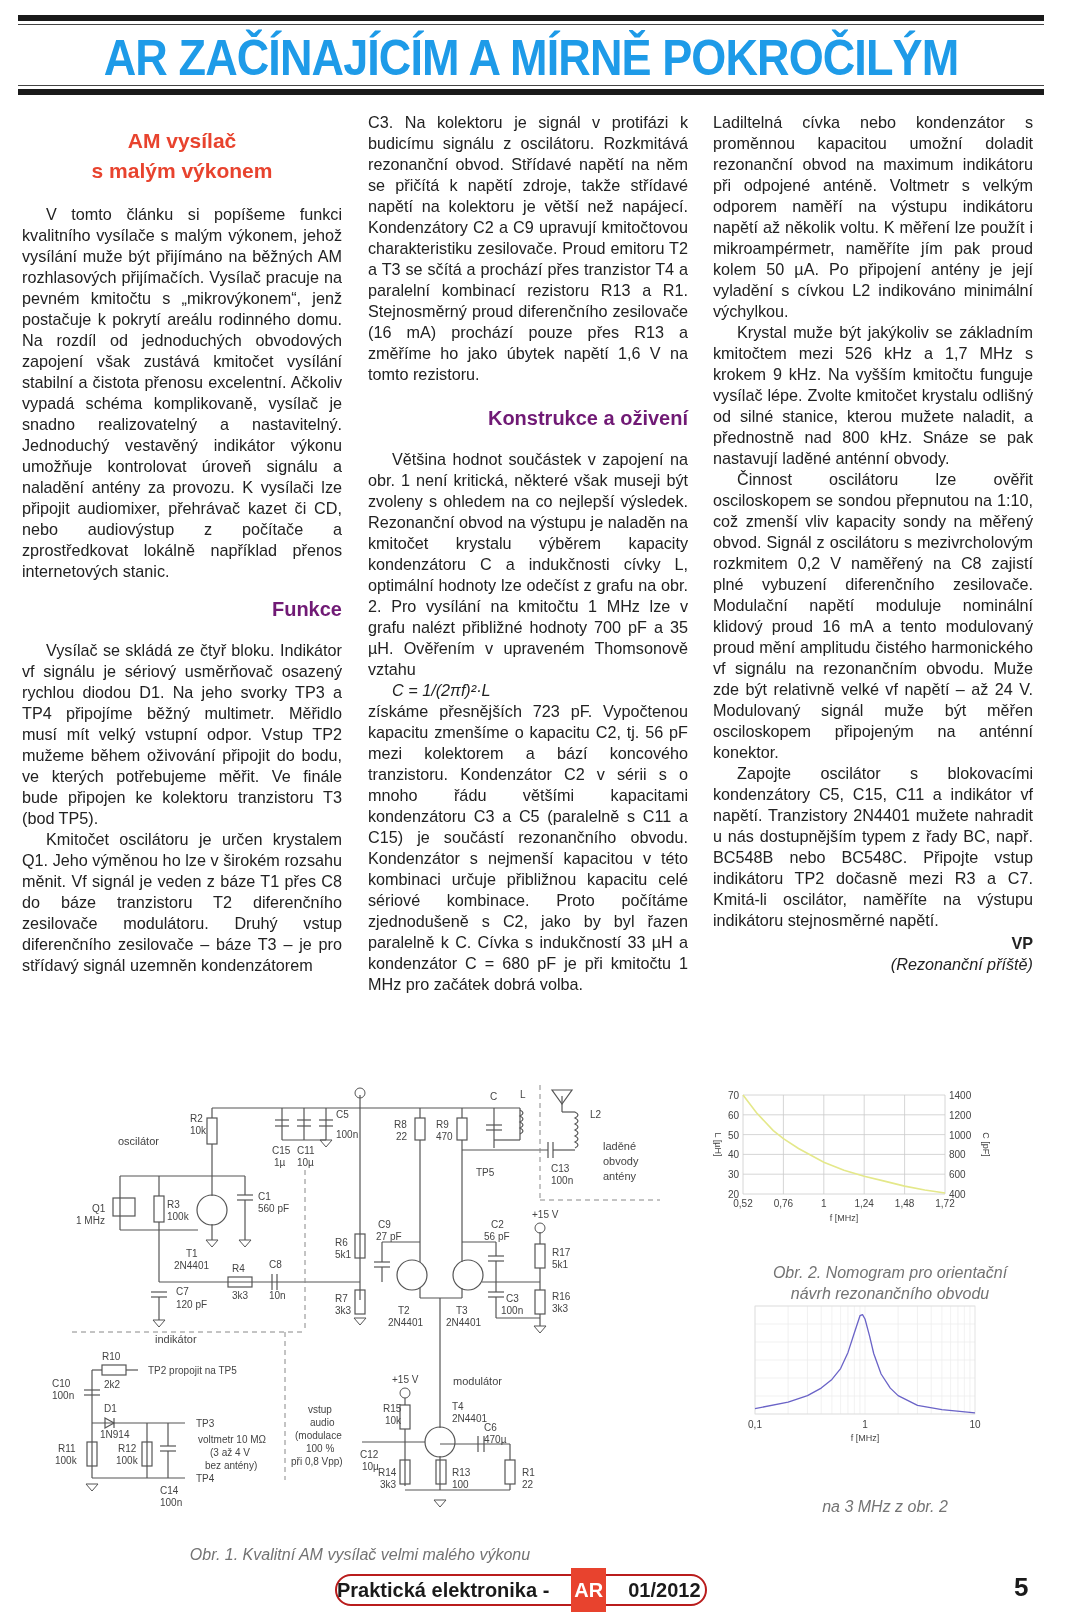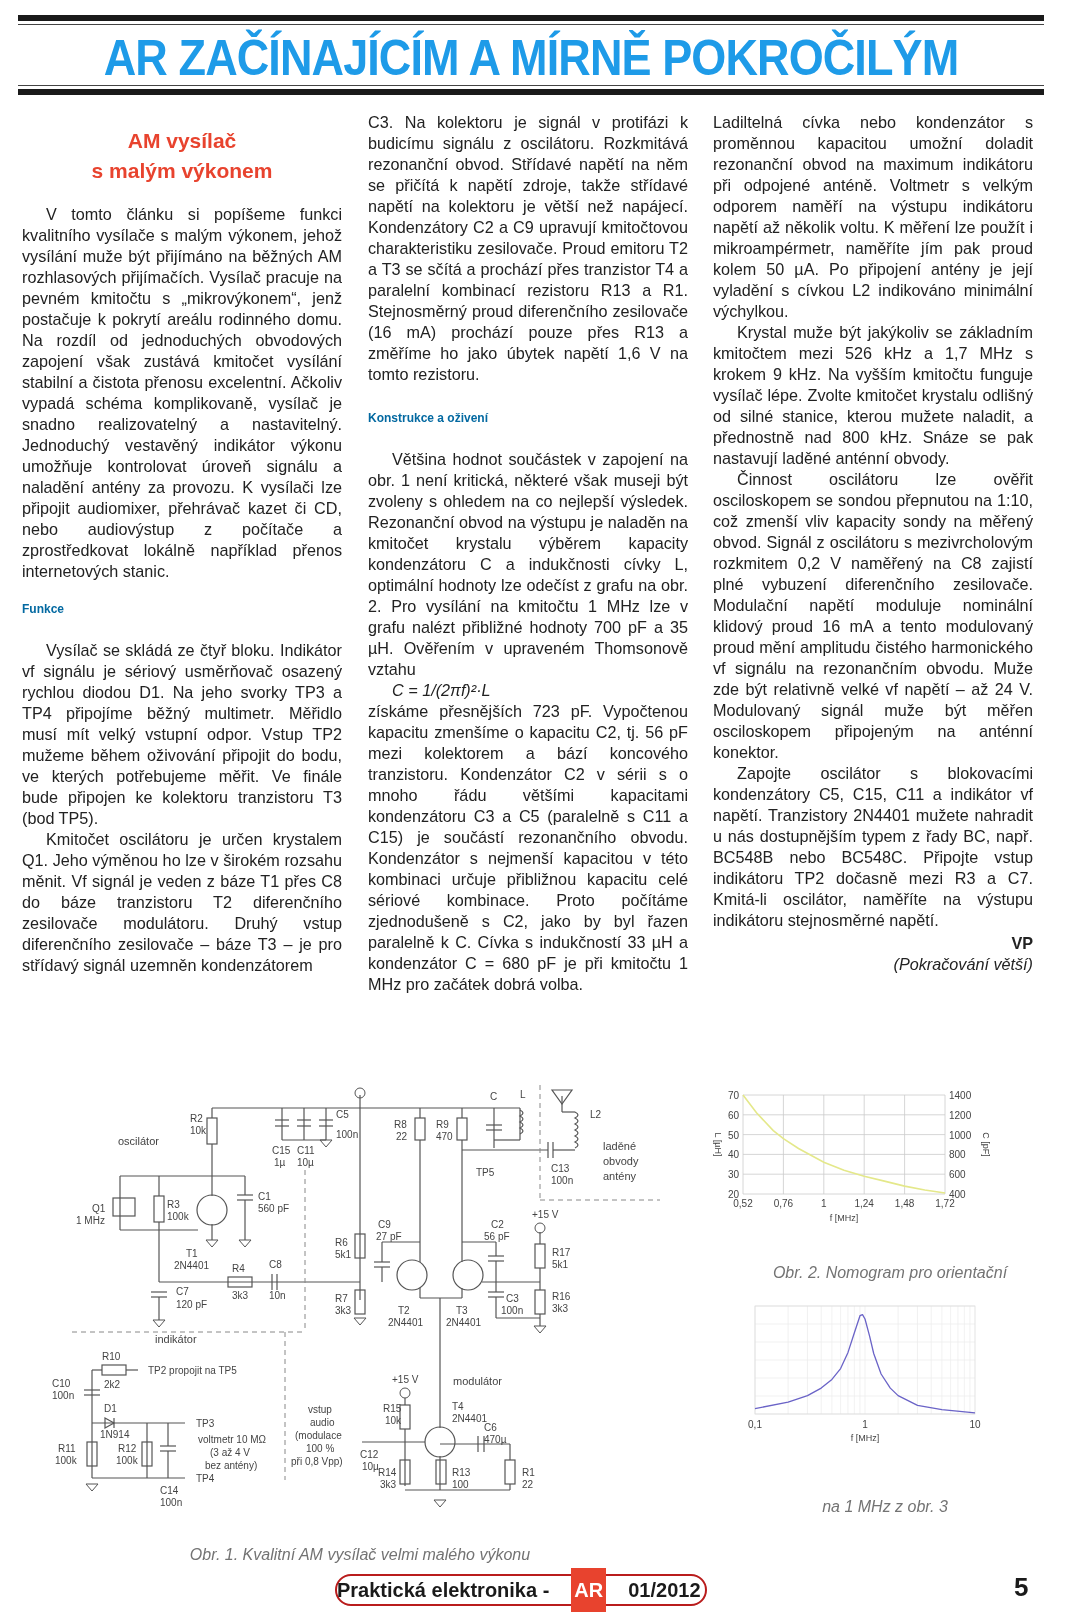--- a/index.html
+++ b/index.html
@@ -16,21 +16,21 @@
     transform: scaleX(0.90); transform-origin: center;
   }
 
   .col { position: absolute; top: 112px; width: 320px; font-size: 16.2px; line-height: 21px; text-align: justify; }
   .col1 { left: 22px; margin-top: 12px; }
   .col2 { left: 368px; }
   .col3 { left: 713px; }
   .col p { text-indent: 0; }
   .col p.ind { text-indent: 24px; }
   .article-title { color: #e8432e; font-size: 21px; font-weight: bold; text-align: center; line-height: 30px; margin-bottom: 18px; margin-top: 2px; }
-  .sect { color: #0369a1; font-size: 12px; font-weight: bold; text-align: left; margin: 16px 0 20px 0; line-height: 22px; }
+  .sect { color: #701a75; font-size: 20px; font-weight: bold; text-align: right; margin: 16px 0 20px 0; line-height: 22px; }
   .formula { font-style: italic; padding-left: 24px; }
   .author { text-align: right; font-weight: bold; margin-top: 2px; }
   .cont { text-align: right; font-style: italic; }
 
   .fig-caption { position: absolute; font-style: italic; font-size: 16px; color: #737373; text-align: center; line-height: 21px; }
 
   .footer-pill {
     position: absolute; left: 335px; top: 1574px; width: 372px; height: 32px;
     border: 2px solid #b91c1c; border-radius: 16px; display: flex; align-items: center; 
     font-weight: bold; font-size: 20px; color: #1a1a1a; gap: 22px;
@@ -67,21 +67,21 @@
   <p class="formula">C = 1/(2πf)²·L</p>
   <p>získáme přesnějších 723 pF. Vypočtenou kapacitu zmenšíme o kapacitu C2, tj. 56 pF mezi kolektorem a bází koncového tranzistoru. Kondenzátor C2 v sérii s o mnoho řádu většími kapacitami kondenzátoru C3 a C5 (paralelně s C11 a C15) je součástí rezonančního obvodu. Kondenzátor s nejmenší kapacitou v této kombinaci určuje přibližnou kapacitu celé sériové kombinace. Proto počítáme zjednodušeně s C2, jako by byl řazen paralelně k C. Cívka s indukčností 33 µH a kondenzátor C = 680 pF je při kmitočtu 1 MHz pro začátek dobrá volba.</p>
 </div>
 
 <div class="col col3">
   <p>Ladiltelná cívka nebo kondenzátor s proměnnou kapacitou umožní doladit rezonanční obvod na maximum indikátoru při odpojené anténě. Voltmetr s velkým odporem naměří na výstupu indikátoru napětí až několik voltu. K měření lze použít i mikroampérmetr, naměříte jím pak proud kolem 50 µA. Po připojení antény je její vyladění s cívkou L2 indikováno minimální výchylkou.</p>
   <p class="ind">Krystal muže být jakýkoliv se základním kmitočtem mezi 526 kHz a 1,7 MHz s krokem 9 kHz. Na vyšším kmitočtu funguje vysílač lépe. Zvolte kmitočet krystalu odlišný od silné stanice, kterou mužete naladit, a přednostně nad 800 kHz. Snáze se pak nastavují laděné anténní obvody.</p>
   <p class="ind">Činnost oscilátoru lze ověřit osciloskopem se sondou přepnutou na 1:10, což zmenší vliv kapacity sondy na měřený obvod. Signál z oscilátoru s mezivrcholovým rozkmitem 0,2 V naměřený na C8 zajistí plné vybuzení diferenčního zesilovače. Modulační napětí moduluje nominální klidový proud 16 mA a tento modulovaný proud mění amplitudu čistého harmonického vf signálu na rezonančním obvodu. Muže zde být relativně velké vf napětí – až 24 V. Modulovaný signál muže být měřen osciloskopem připojeným na anténní konektor.</p>
   <p class="ind">Zapojte oscilátor s blokovacími kondenzátory C5, C15, C11 a indikátor vf napětí. Tranzistory 2N4401 mužete nahradit u nás dostupnějším typem z řady BC, např. BC548B nebo BC548C. Připojte vstup indikátoru TP2 dočasně mezi R3 a C7. Kmitá-li oscilátor, naměříte na výstupu indikátoru stejnosměrné napětí.</p>
   <div class="author">VP</div>
-  <div class="cont">(Pokračování větší)</div>
+  <div class="cont">(Rezonanční příště)</div>
 </div>
 
 <svg style="position:absolute;left:40px;top:1085px" width="640" height="450" viewBox="40 1085 640 450">
   <g stroke="#555" stroke-width="1.2" fill="none">
 
     <line x1="212" y1="1108" x2="520" y2="1108"></line>
     <line x1="360" y1="1095" x2="360" y2="1300"></line>
 
     <rect x="207" y="1118" width="10" height="26"></rect>
     <line x1="212" y1="1108" x2="212" y2="1118"></line>
@@ -372,20 +372,21 @@
     <line x1="43" y1="10" x2="245" y2="10" stroke="#ccc" stroke-width="0.8"></line>
     <text x="39" y="14" font-size="10" fill="#444" text-anchor="end">70</text>
     <text x="249" y="14" font-size="10" fill="#444">1400</text>
     <text x="144" y="136" font-size="9" fill="#444" text-anchor="middle">f [MHz]</text>
     <text x="0" y="0" font-size="9" fill="#444" text-anchor="middle" transform="translate(15,59.5) rotate(90)">L [µH]</text>
     <text x="0" y="0" font-size="9" fill="#444" text-anchor="middle" transform="translate(283,59.5) rotate(90)">C [pF]</text>
     <polyline points="43.0,10.0 56.5,27.8 73.3,45.6 83.4,53.6 98.5,63.5 123.8,77.3 144.0,85.2 164.2,91.2 184.4,96.1 204.6,101.1 224.8,105.0 245.0,108.0" fill="none" stroke="#e4e88a" stroke-width="1.6"></polyline>
   </svg>
 <div class="fig-caption" style="left:720px;top:1262px;width:340px">
   <div>Obr. 2. Nomogram pro orientační</div>
+  <div>návrh rezonančního obvodu</div>
 </div>
 
 <svg id="chart3" style="position:absolute;left:730px;top:1300px" width="330" height="200">
     <line x1="25" y1="6" x2="25" y2="114" stroke="#eee" stroke-width="0.8"></line>
     <line x1="58.11329952303794" y1="6" x2="58.11329952303794" y2="114" stroke="#eee" stroke-width="0.8"></line>
     <line x1="77.48333801916287" y1="6" x2="77.48333801916287" y2="114" stroke="#eee" stroke-width="0.8"></line>
     <line x1="91.22659904607586" y1="6" x2="91.22659904607586" y2="114" stroke="#eee" stroke-width="0.8"></line>
     <line x1="101.88670047696206" y1="6" x2="101.88670047696206" y2="114" stroke="#eee" stroke-width="0.8"></line>
     <line x1="110.59663754220081" y1="6" x2="110.59663754220081" y2="114" stroke="#eee" stroke-width="0.8"></line>
     <line x1="117.96078440156826" y1="6" x2="117.96078440156826" y2="114" stroke="#eee" stroke-width="0.8"></line>
@@ -408,21 +409,21 @@
     <line x1="25" y1="96" x2="245" y2="96" stroke="#eee" stroke-width="0.8"></line>
     <line x1="25" y1="114" x2="245" y2="114" stroke="#eee" stroke-width="0.8"></line>
     <rect x="25" y="6" width="220" height="108" fill="none" stroke="#ddd" stroke-width="0.8"></rect>
     <text x="25" y="128" font-size="10" fill="#444" text-anchor="middle">0,1</text>
     <text x="135" y="128" font-size="10" fill="#444" text-anchor="middle">1</text>
     <text x="245" y="128" font-size="10" fill="#444" text-anchor="middle">10</text>
     <text x="135" y="141" font-size="9" fill="#444" text-anchor="middle">f [MHz]</text>
     <polyline points="25.0,108.6 58.1,102.1 77.5,95.6 91.2,88.1 101.9,79.4 110.6,68.6 118.0,52.4 124.3,33.0 130.0,15.7 132.5,14.6 135.0,19.0 139.6,36.2 143.7,53.5 151.1,74.0 160.3,88.1 168.1,95.6 187.5,105.4 211.9,109.7 245.0,112.9" fill="none" stroke="#6a63c7" stroke-width="1.3" stroke-linejoin="round"></polyline>
   </svg>
 <div class="fig-caption" style="left:715px;top:1496px;width:340px">
-  <div>na 1 MHz z obr. 3</div>
+  <div>na 3 MHz z obr. 2</div>
 </div>
 
 <div class="footer-pill">
   <span>Praktická elektronika -</span>
   <span class="ar-badge">AR</span>
   <span>01/2012</span>
 </div>
 <div class="page-num">5</div>
 
 </body></html>

